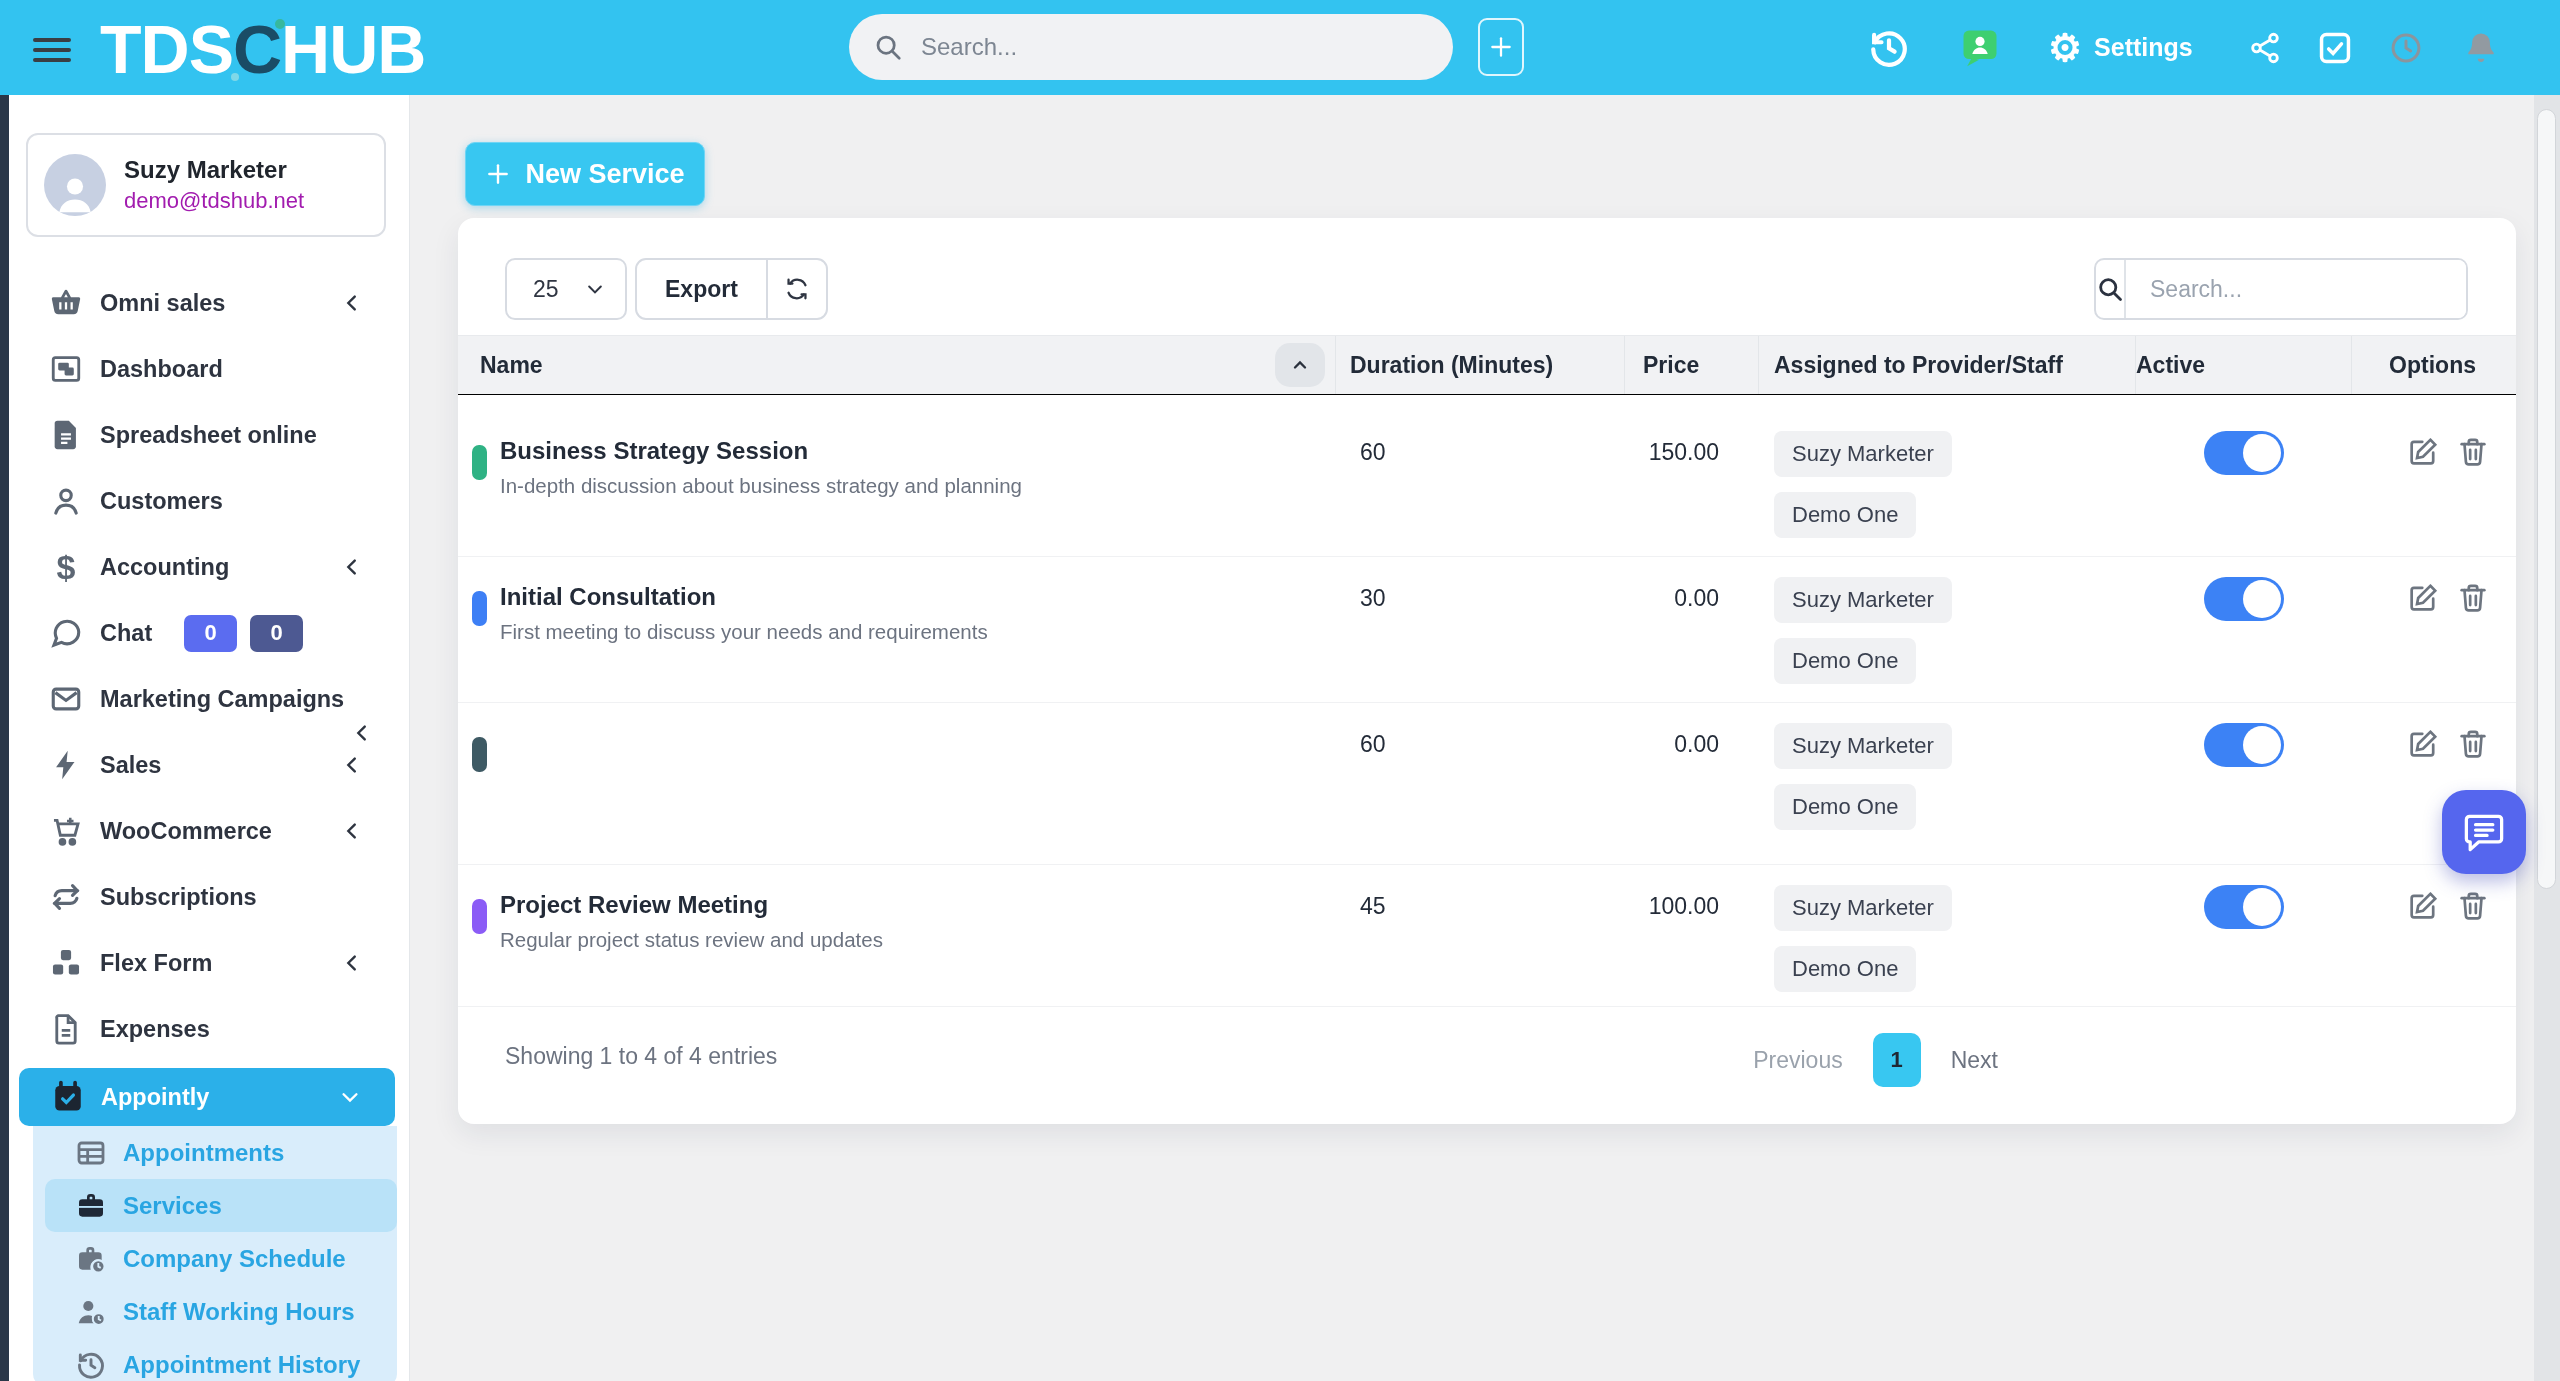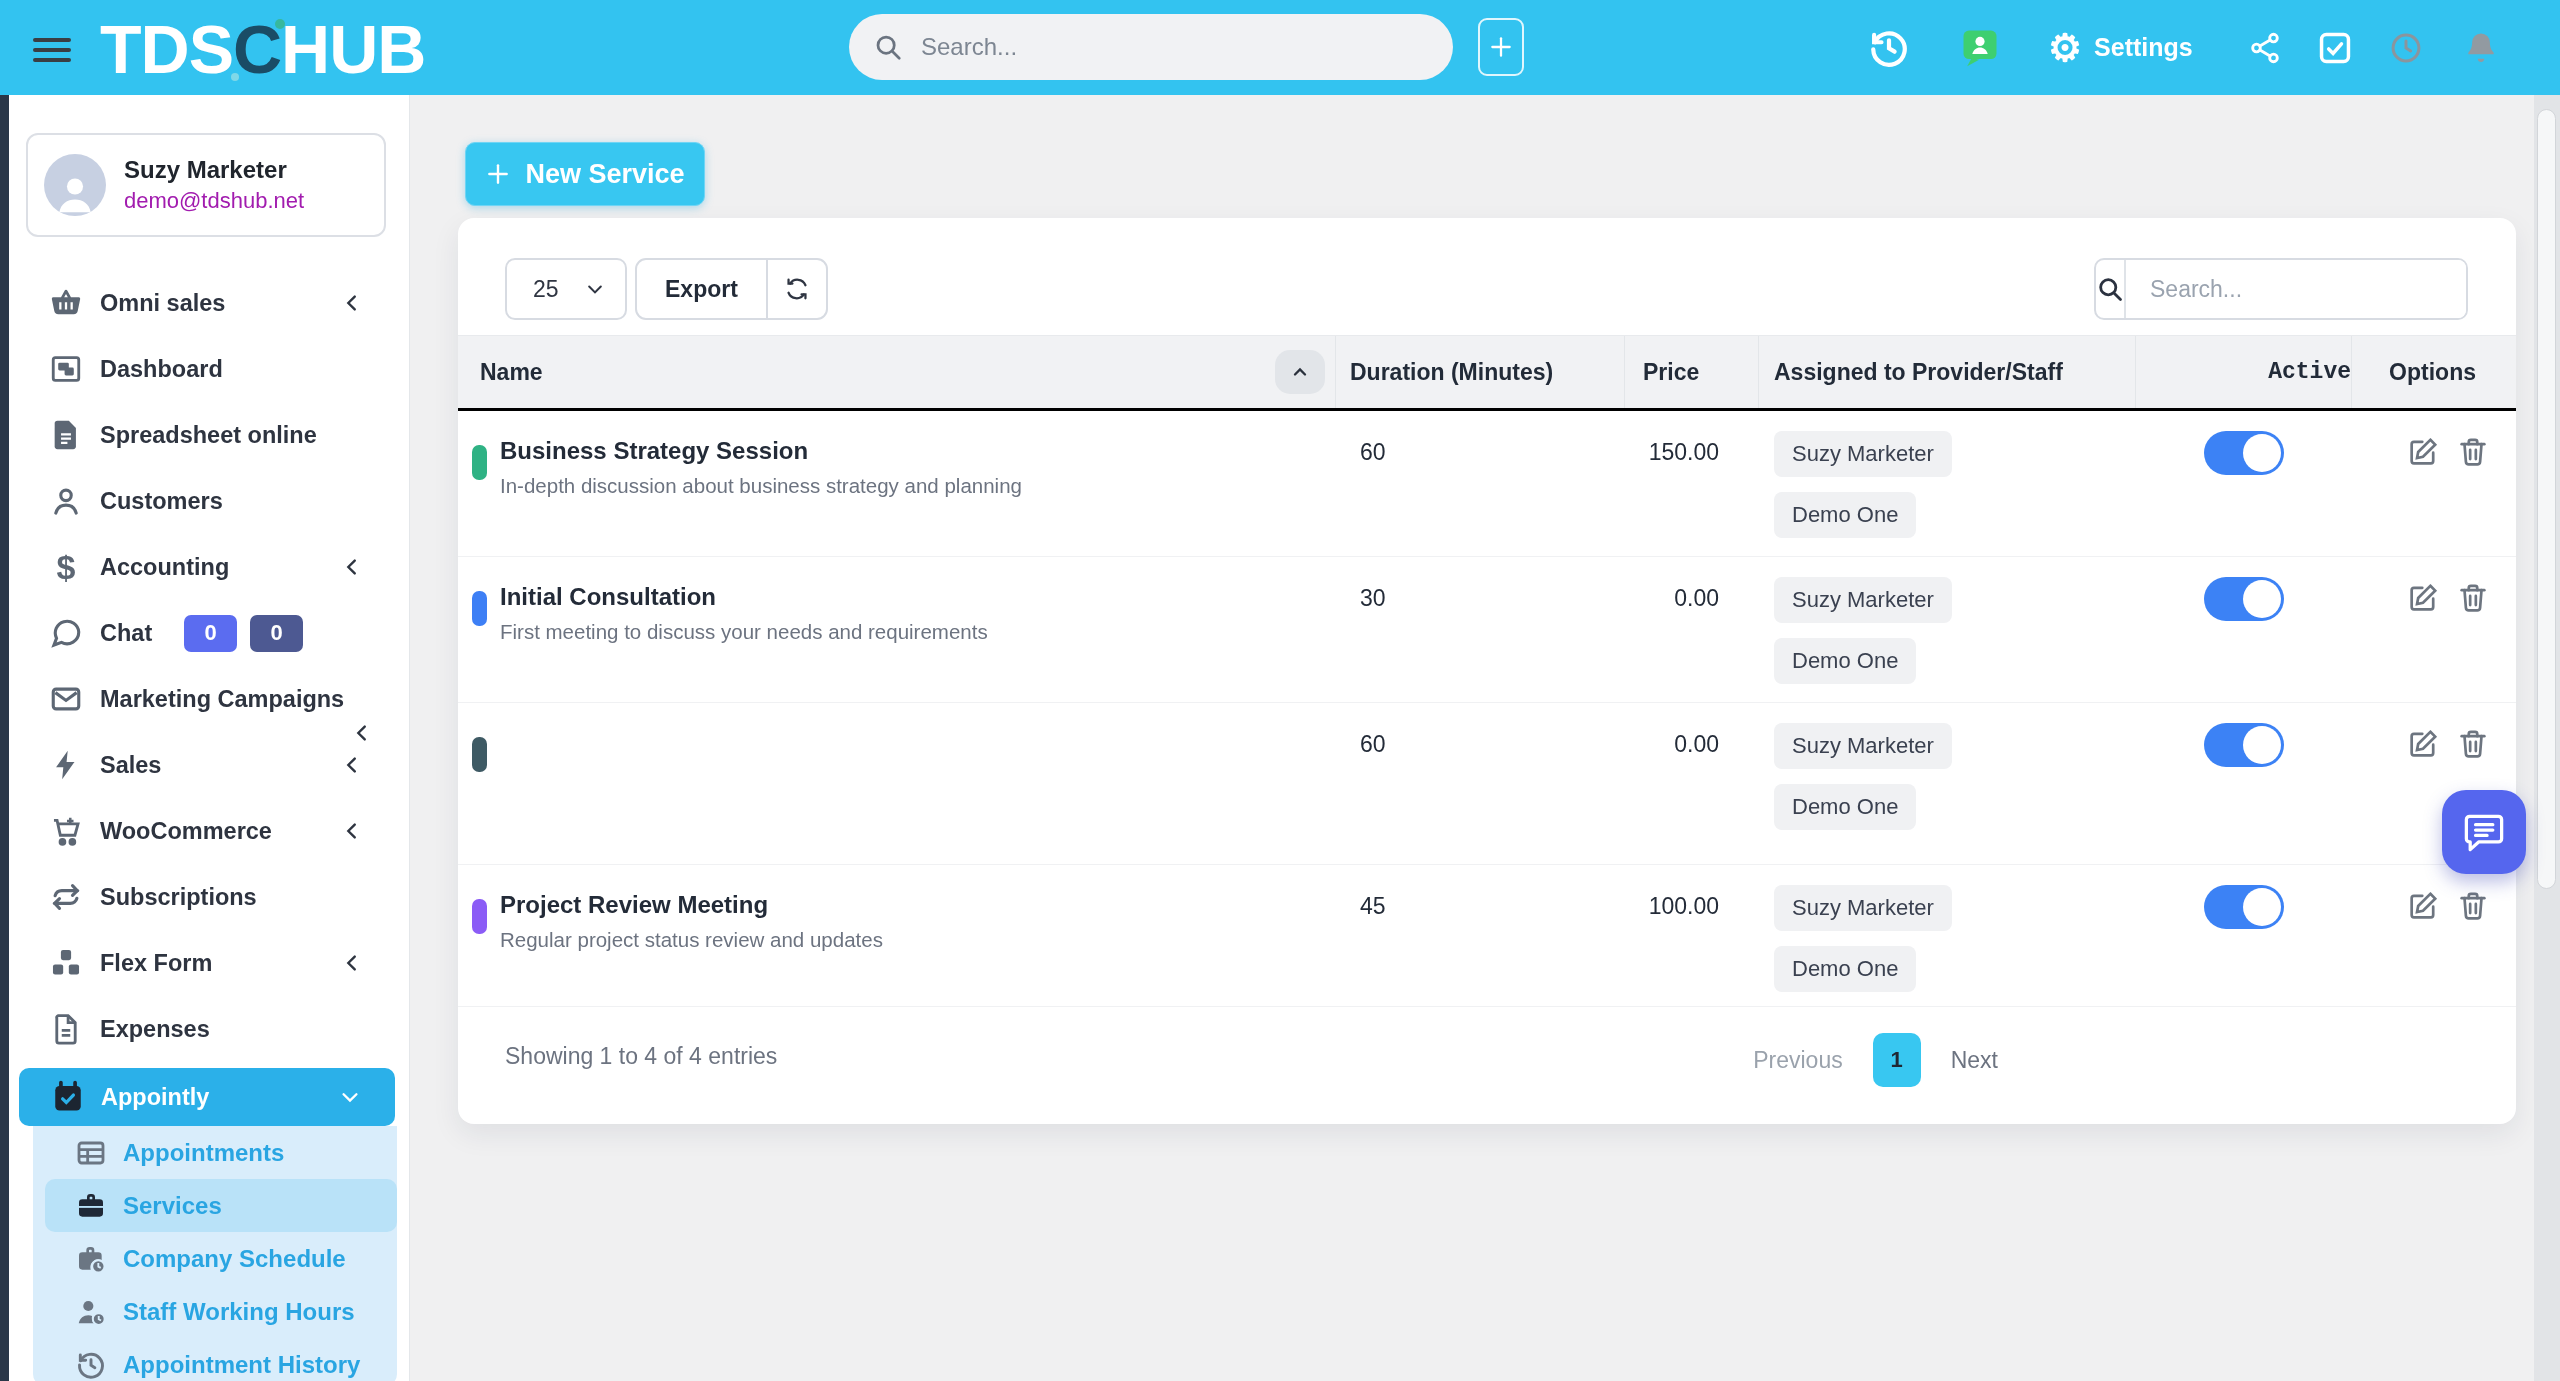--- a/index.html
+++ b/index.html
@@ -110,32 +110,32 @@
                 background:#fff; display:flex; align-items:stretch; overflow:hidden; }
   .ts-icon { width:78px; display:flex; align-items:center; justify-content:center; color:#2b3240; cursor:pointer;
              background:none; border:none; border-right:2px solid #dfe3e8; }
   .ts-icon svg { width:28px; height:28px; }
   .tbl-search input { flex:1; border:none; outline:none; padding:0 24px; font-size:23px; color:#5b6470;
                       font-family:"Liberation Sans", sans-serif; }
   .tbl-search input::placeholder { color:#9aa3af; }
 
   
   .grid-row { display:grid; grid-template-columns:878px 289px 134px 377px 216px 164px; }
-  .thead { position:absolute; left:0; top:117px; width:2058px; height:76px; background:#f1f2f4;
-           border-top:1px solid #e8eaed; border-bottom:3px solid #000000; }
+  .thead { position:absolute; left:0; top:117px; width:2058px; height:60px; background:#f1f2f4;
+           border-top:1px solid #e8eaed; border-bottom:1px solid #000000; }
   .th { display:flex; align-items:center; font-size:23px; font-weight:700; color:#222b38; border-right:1px solid #e3e6e9; }
   .th:last-child { border-right:none; }
   .th-name { padding-left:22px; }
   .sort-pill { margin-left:auto; margin-right:10px; width:50px; height:44px; border-radius:15px; background:#e2e5e9;
                border:none; display:flex; align-items:center; justify-content:center; color:#2a313d; cursor:pointer; }
   .sort-pill svg { width:20px; height:20px; }
   .th-duration { padding-left:14px; }
   .th-price { padding-left:18px; }
   .th-assigned { padding-left:15px; }
-  .th-active { justify-content:flex-end;font-family:Liberation Mono, monospace; }
+  .th-active { justify-content:flex-start; }
   .th-options { justify-content:flex-end; padding-right:40px; }
 
   .tbody { position:absolute; left:0; top:193px; width:2058px; }
   .trow { border-bottom:1px solid #f0f1f3; }
   .td-name { display:flex; padding:26px 10px 0 14px; }
   .chip { width:15px; height:35px; border-radius:7px; flex:0 0 auto; margin-top:8px; }
   .nm-wrap { margin-left:13px; }
   .nm { font-size:24px; font-weight:600; color:#232b38; }
   .desc { margin-top:6px; font-size:20.5px; color:#6c7380; line-height:1.5; max-width:770px; }
   .td-duration { padding:28px 0 0 24px; font-size:23px; color:#232b38; }

